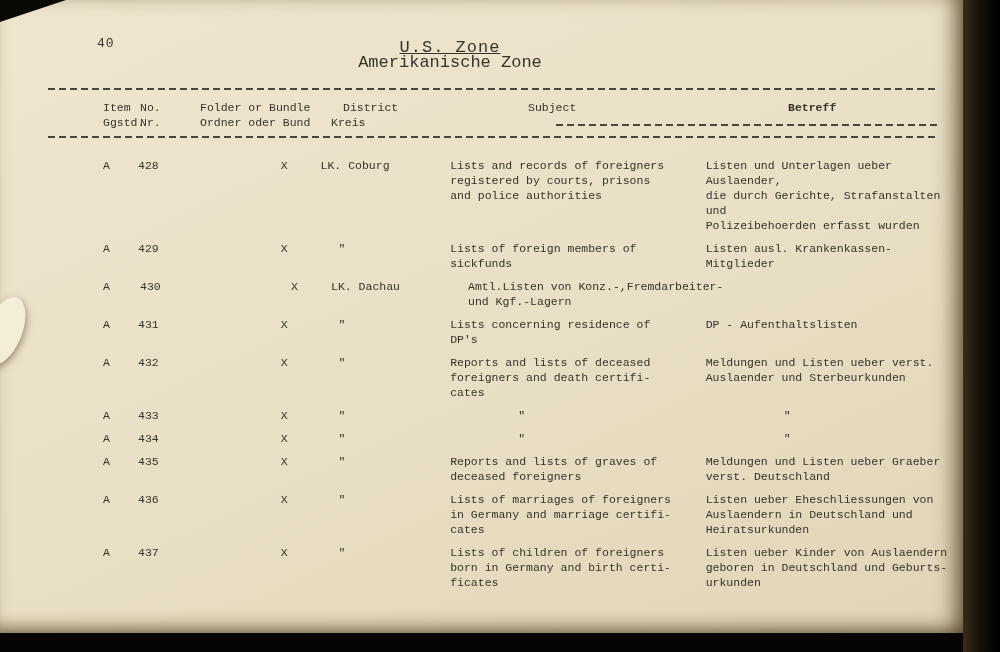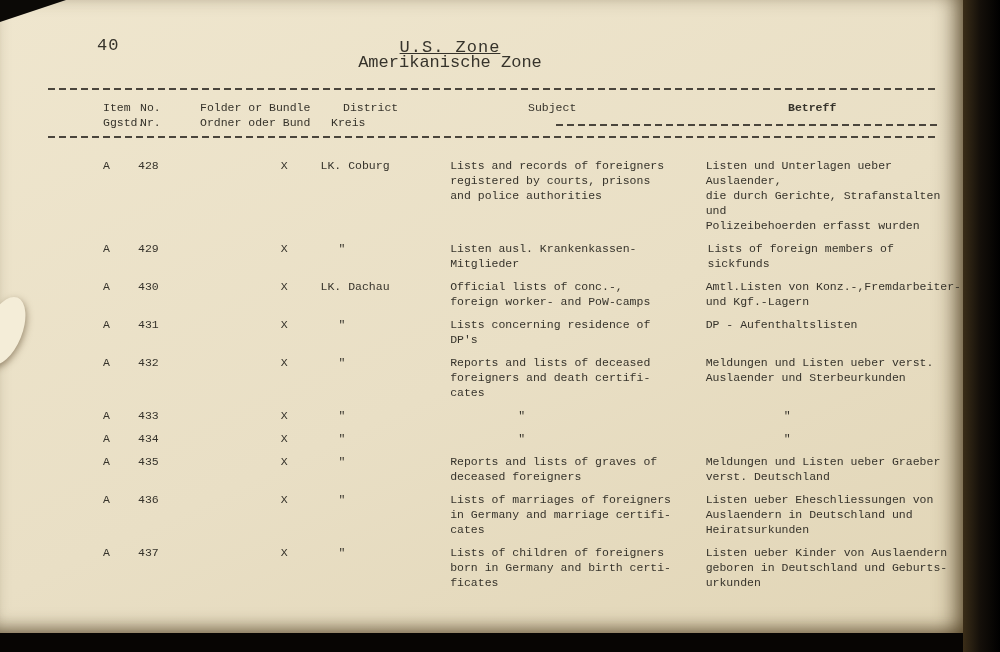--- a/index.html
+++ b/index.html
@@ -24,21 +24,21 @@
     background:#0b0906;
     clip-path:polygon(0 0,100% 0,0 100%);
   }
   .curl{
     position:absolute;left:-14px;top:295px;width:36px;height:72px;
     background:#f4edd8;border-radius:50%;
     transform:rotate(22deg);
     box-shadow:2px 2px 7px rgba(90,70,40,.55);
   }
   .page-number{
-    position:absolute;left:97px;top:36px;font-size:17px;letter-spacing:1px;
+    position:absolute;left:97px;top:36px;font-size:13px;letter-spacing:1px;
   }
   .title-block{
     position:absolute;left:330px;top:40px;width:240px;text-align:center;
     font-size:17px;line-height:15px;
   }
   .title-main{text-decoration:underline;letter-spacing:1px;}
   .dash{
     position:absolute;height:2px;
     background:repeating-linear-gradient(90deg,#4a453c 0 7px,transparent 7px 11px);
   }
@@ -104,32 +104,30 @@
 and police authorities</div>
     <div class="cell c-betreff">Listen und Unterlagen ueber Auslaender,
 die durch Gerichte, Strafanstalten und
 Polizeibehoerden erfasst wurden</div>
   </div>
       <div class="row">
     <div class="cell c-item">A</div>
     <div class="cell c-no">429</div>
     <div class="cell c-folder">X</div>
     <div class="cell c-district ditto">"</div>
+    <div class="cell c-subject">Lists of foreign members of
+sickfunds</div>
     <div class="cell c-betreff">Listen ausl. Krankenkassen-
 Mitglieder</div>
-    <div class="cell c-subject">Lists of foreign members of
-sickfunds</div>
   </div>
       <div class="row">
     <div class="cell c-item">A</div>
     <div class="cell c-no">430</div>
     <div class="cell c-folder">X</div>
     <div class="cell c-district">LK. Dachau</div>
-    <div class="cell c-subject">Official lists of conc.-,
-foreign worker- and PoW-camps</div>
     <div class="cell c-betreff">Amtl.Listen von Konz.-,Fremdarbeiter-
 und Kgf.-Lagern</div>
   </div>
       <div class="row">
     <div class="cell c-item">A</div>
     <div class="cell c-no">431</div>
     <div class="cell c-folder">X</div>
     <div class="cell c-district ditto">"</div>
     <div class="cell c-subject">Lists concerning residence of
 DP's</div>

